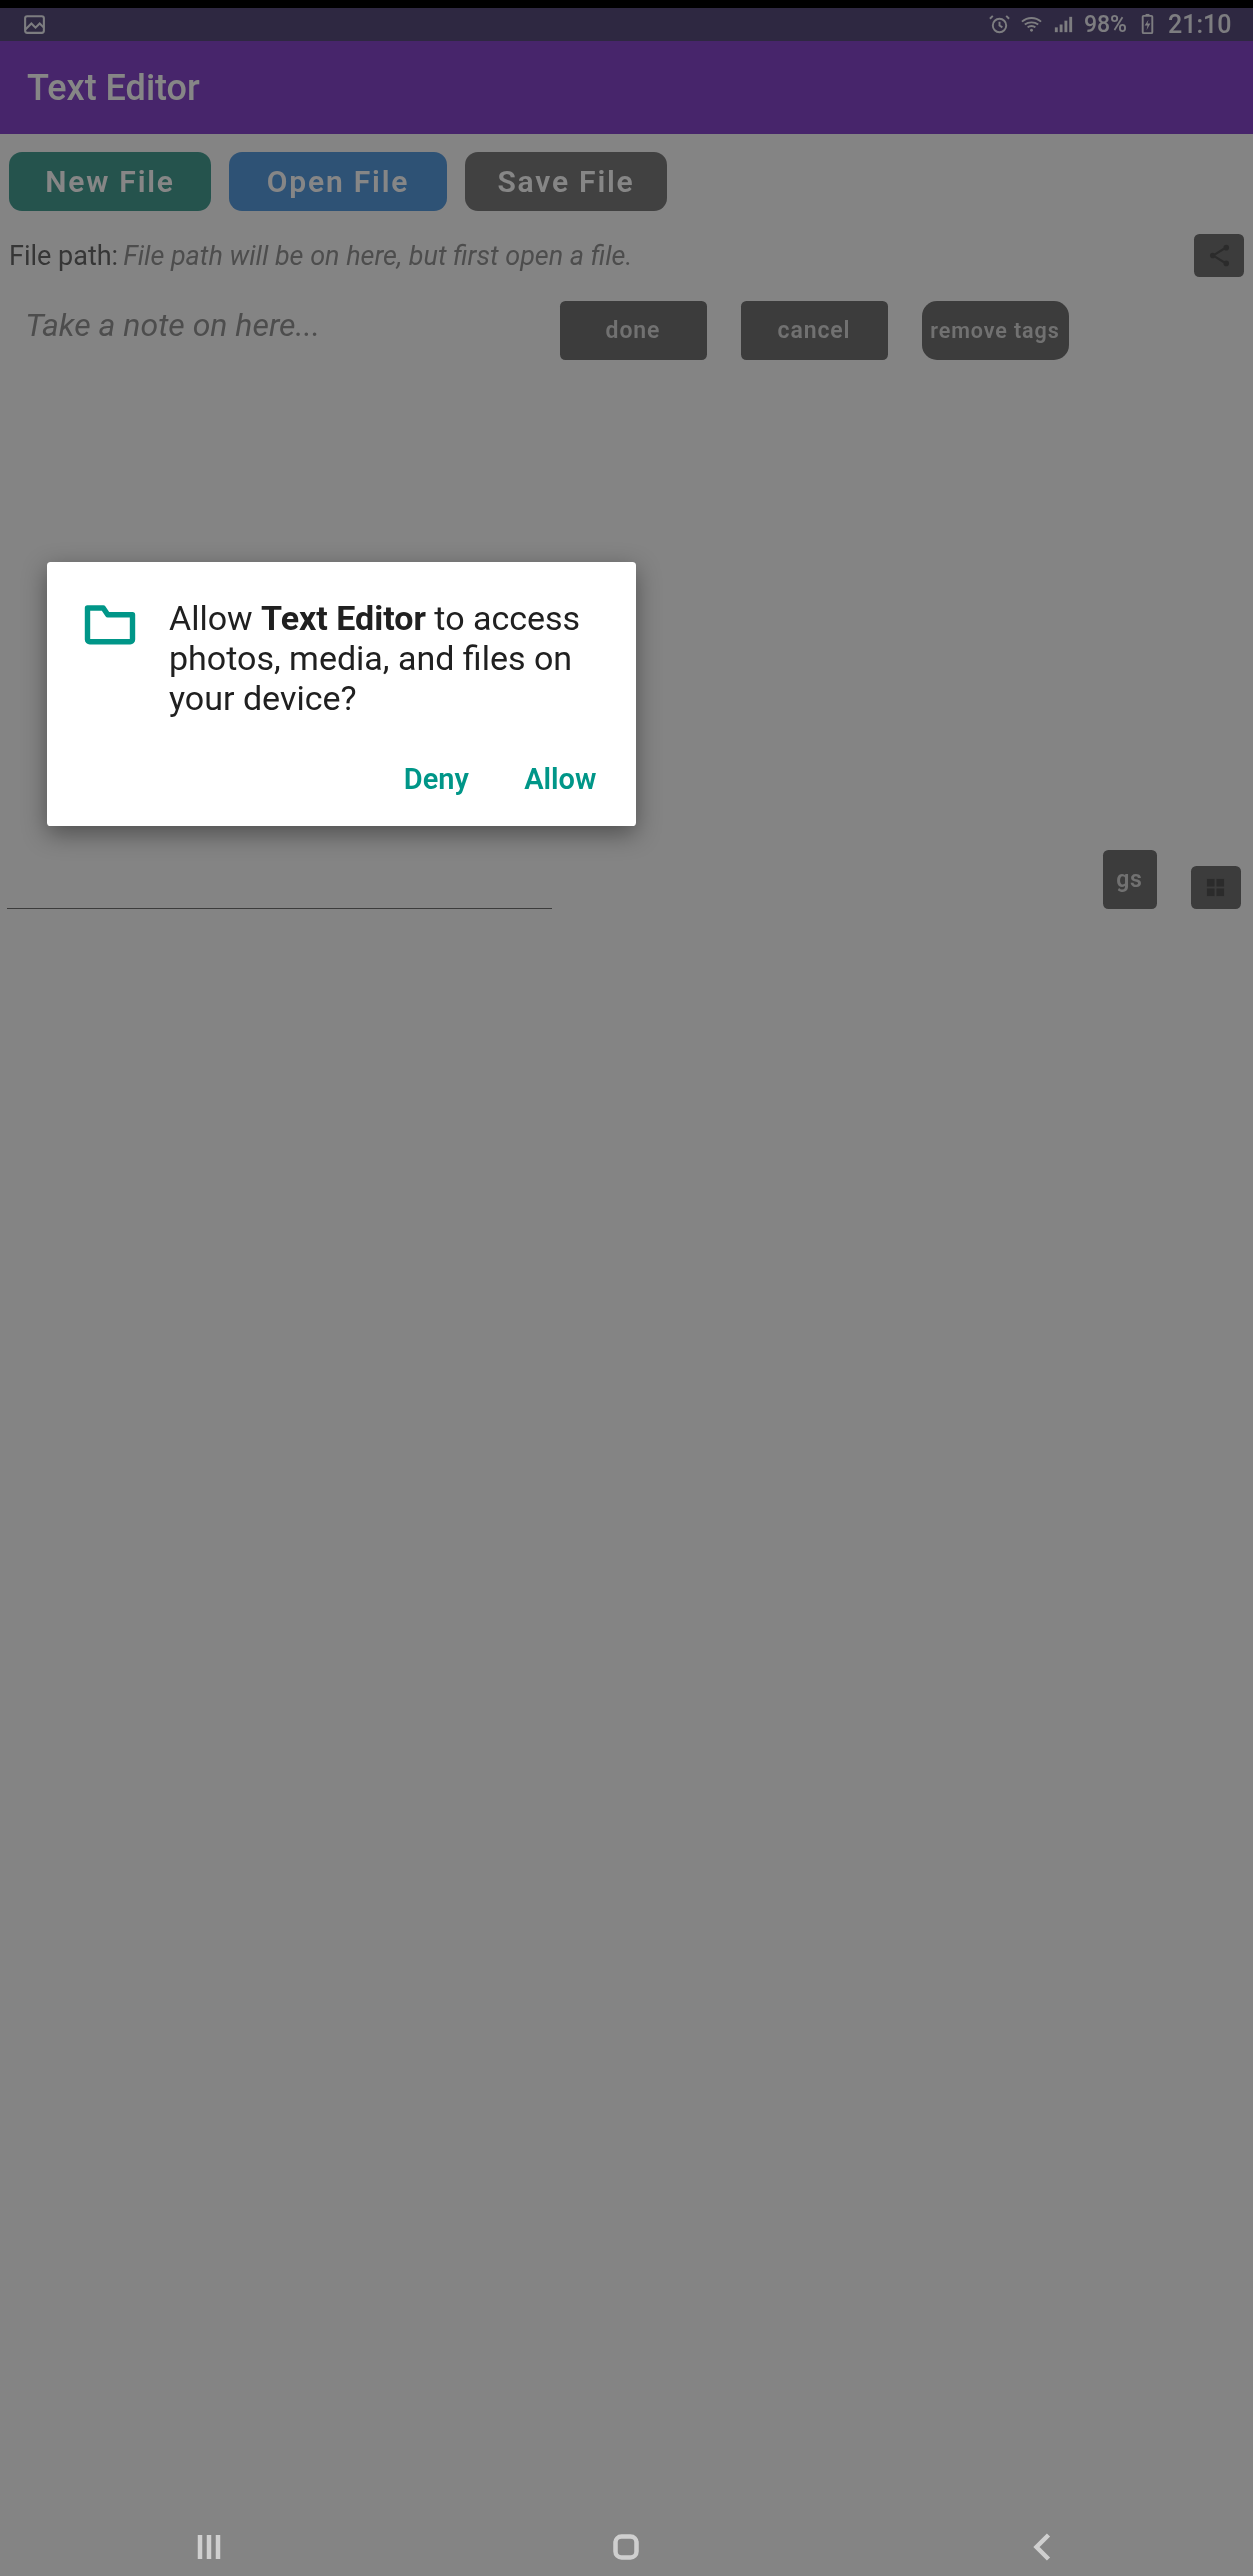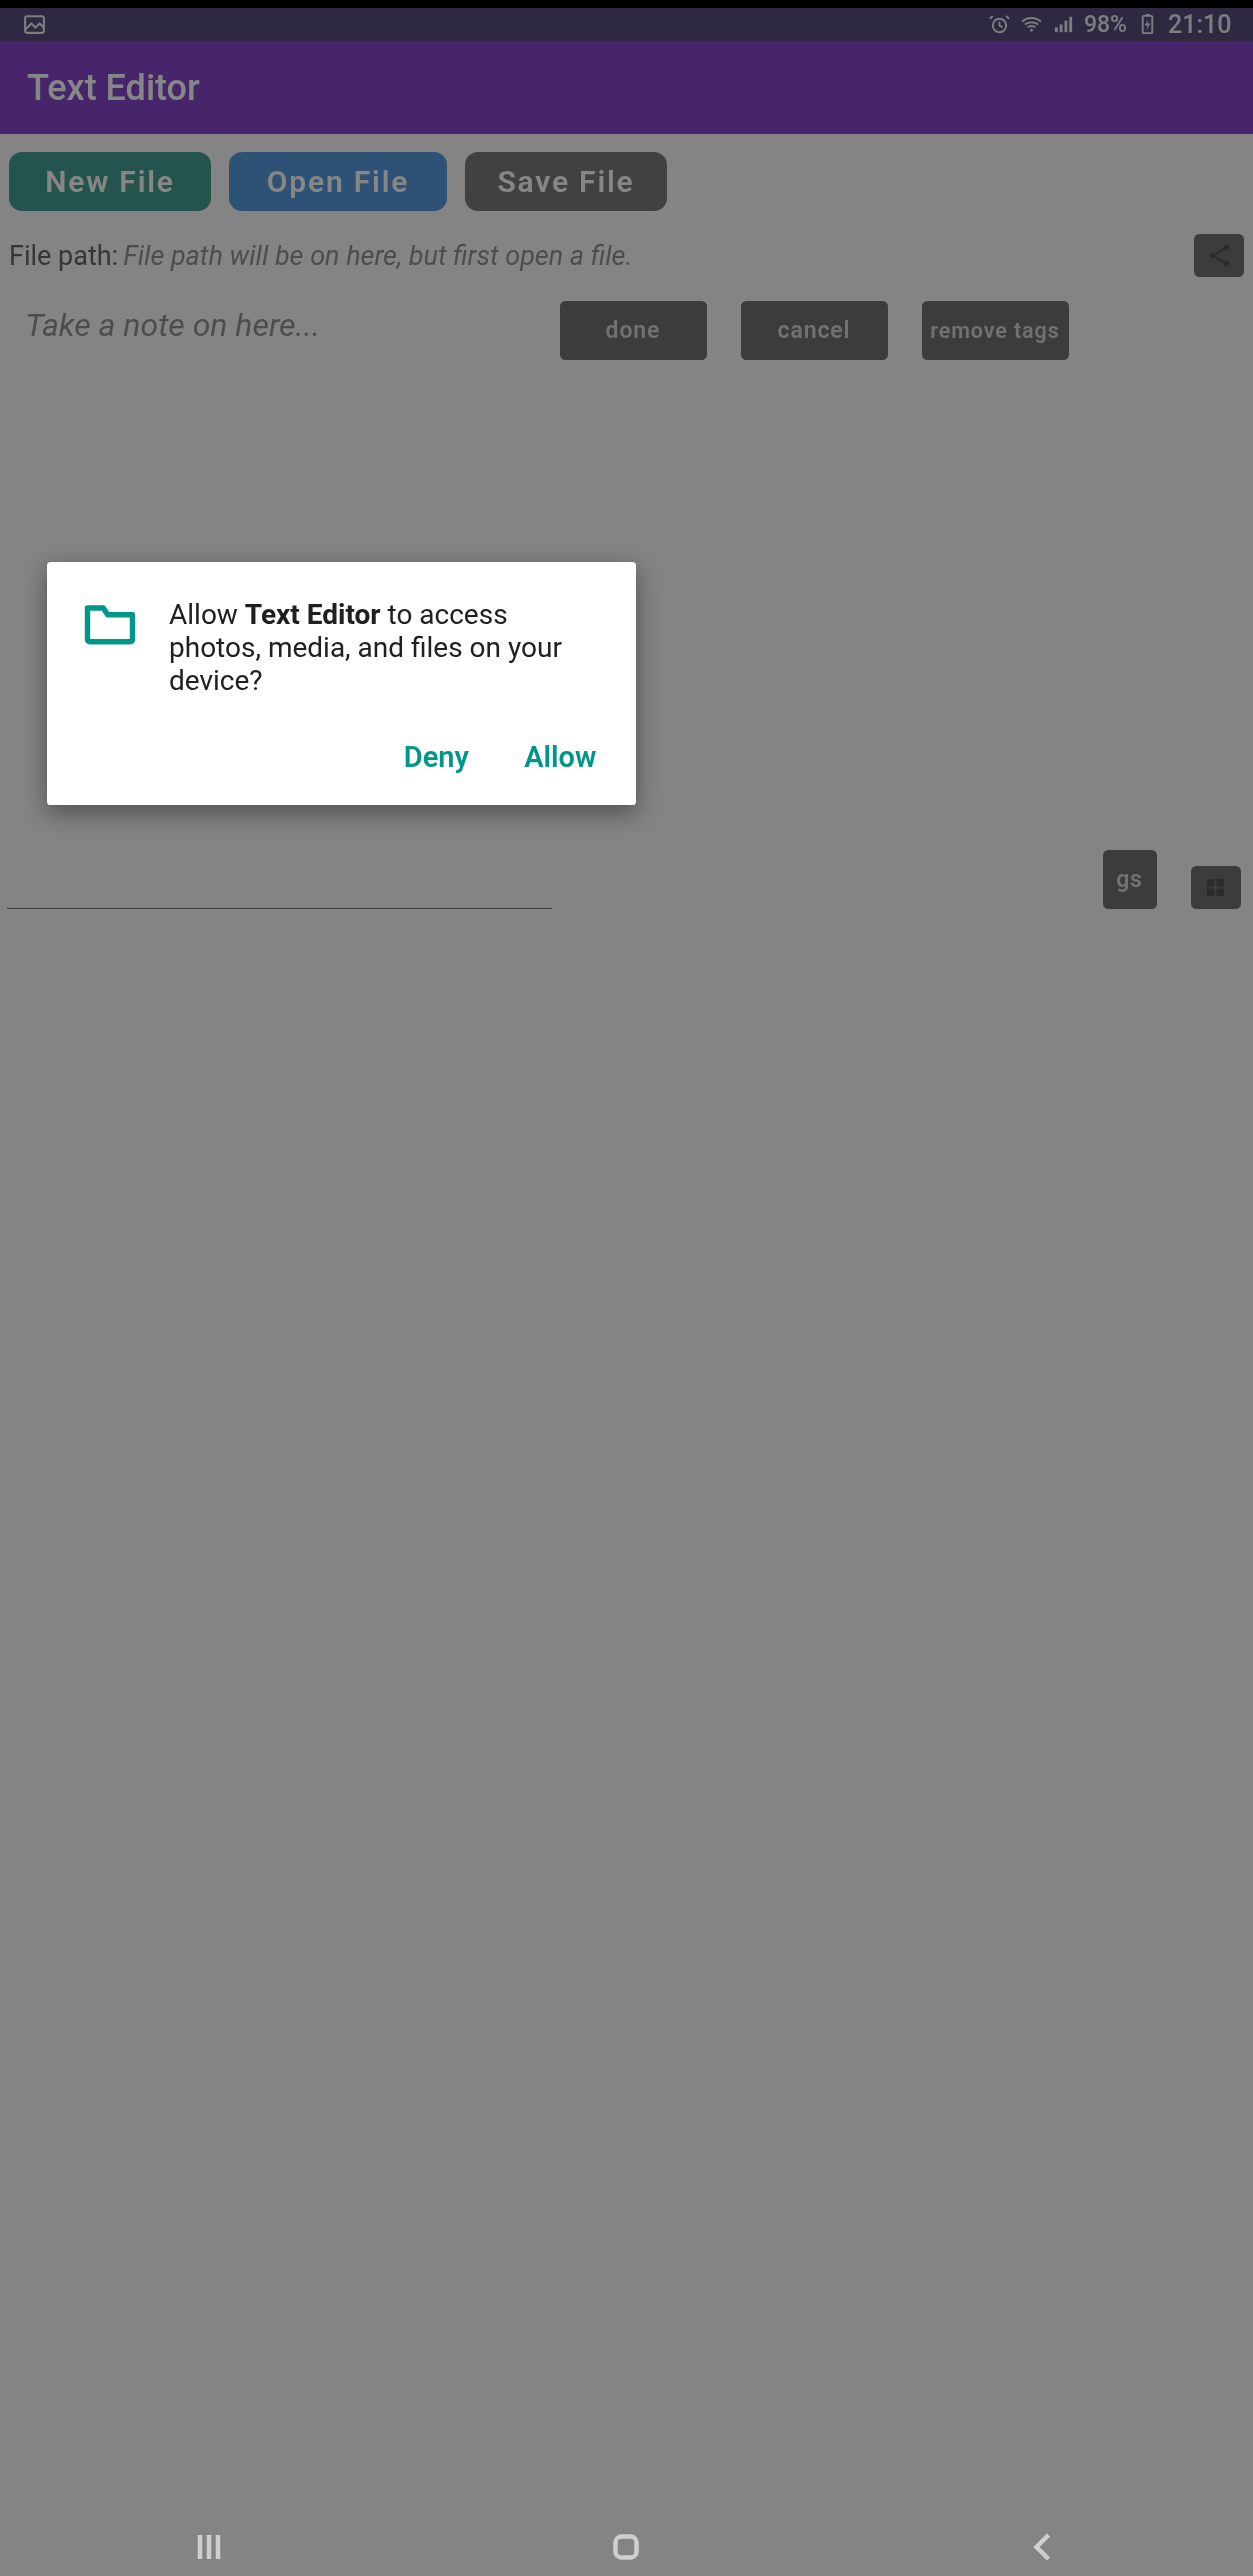--- a/index.html
+++ b/index.html
@@ -53,40 +53,40 @@
     flex: 1; padding: 5.4px 18px; font-size: 32px; font-style: italic;
     color: #6b6b6b; min-height: 608px; border-bottom: 1.8px solid #3a3a3a;
     margin: 0 7.2px;
   }
   .side-btns { display: flex; flex-direction: row; gap: 34px; padding-right: 12.5px; }
   .side-btn {
     width: 147px; height: 59px; background: #3d3d3d; color: #c8c8c8;
     border-radius: 5.4px; display: flex; align-items: center; justify-content: center;
     font-size: 23px; font-weight: 600; letter-spacing: 0.9px;
   }
-  .side-btn.wide { font-size: 21.5px; }
+  .side-btn.wide { font-size: 21.5px; border-radius: 15px; }
   .side-icon-btn {
     width: 50px; height: 43px; background: #3d3d3d; border-radius: 5.4px;
     display: flex; align-items: center; justify-content: center; align-self: flex-end;
   }
 
   
   .scrim {
     position: absolute; inset: 0; background: rgba(60,60,60,0.62);
   }
 
   
   .dialog {
     position: absolute; left: 47px; top: 554px; width: 589px;
     background: #fff; border-radius: 3.6px; padding: 36px 36px 25px 36px;
     box-shadow: 0 7.2px 25px rgba(0,0,0,0.4);
   }
   .dialog-row { display: flex; gap: 32px; align-items: flex-start; }
   .folder-icon svg { width: 54px; height: 47px; }
-  .dialog-text { font-size: 28px; color: #202020; line-height: 1.18; }
+  .dialog-text { font-size: 34px; color: #202020; line-height: 1.18; }
   .dialog-text b { font-weight: 700; }
   .dialog-actions {
     display: flex; justify-content: flex-end; gap: 48px; margin-top: 38px;
     font-size: 29px; font-weight: 600; color: #009688;
   }
   .dialog-actions span { padding: 5.4px 3.6px; }
 
   
   .nav-bar {
     position: absolute; left: 0; right: 0; bottom: 0; height: 75px;

